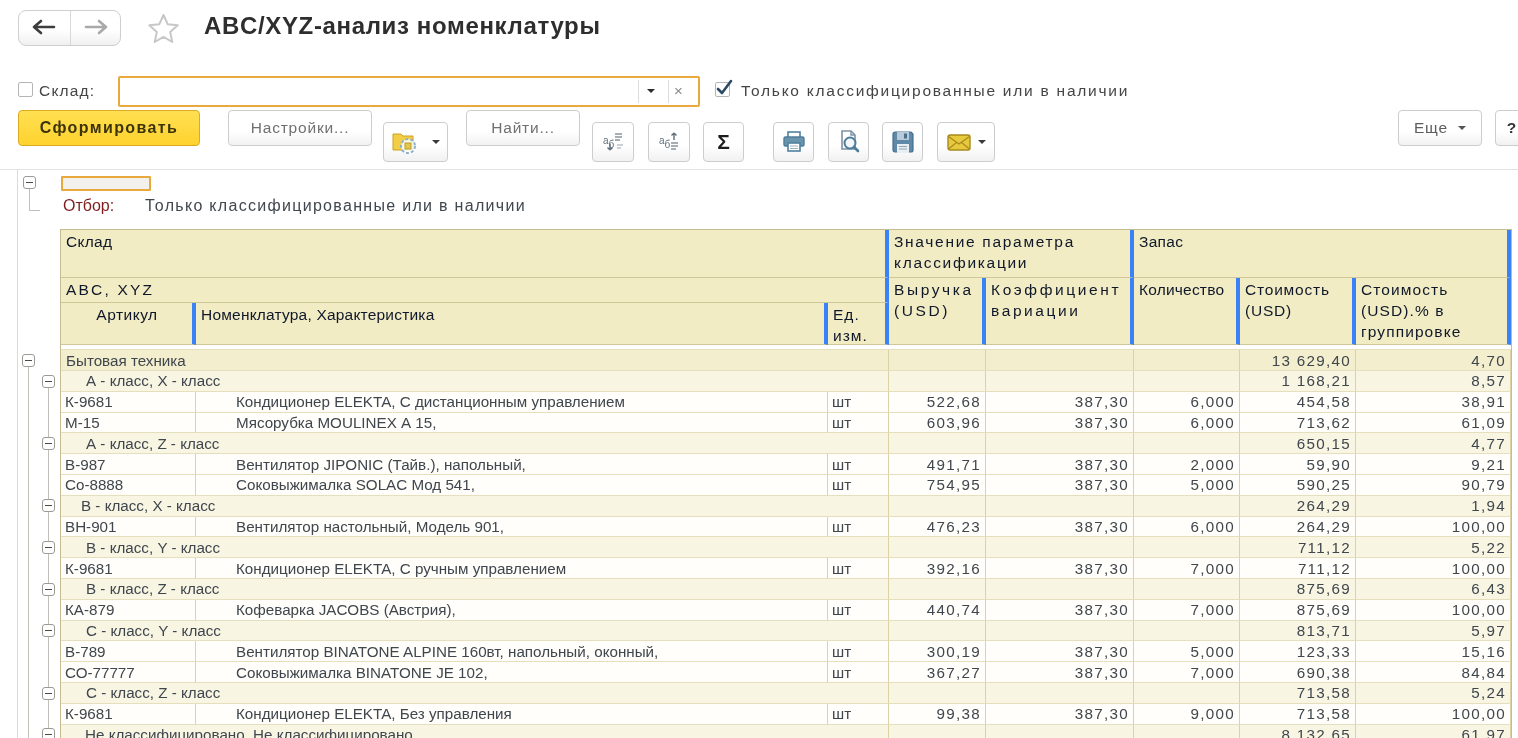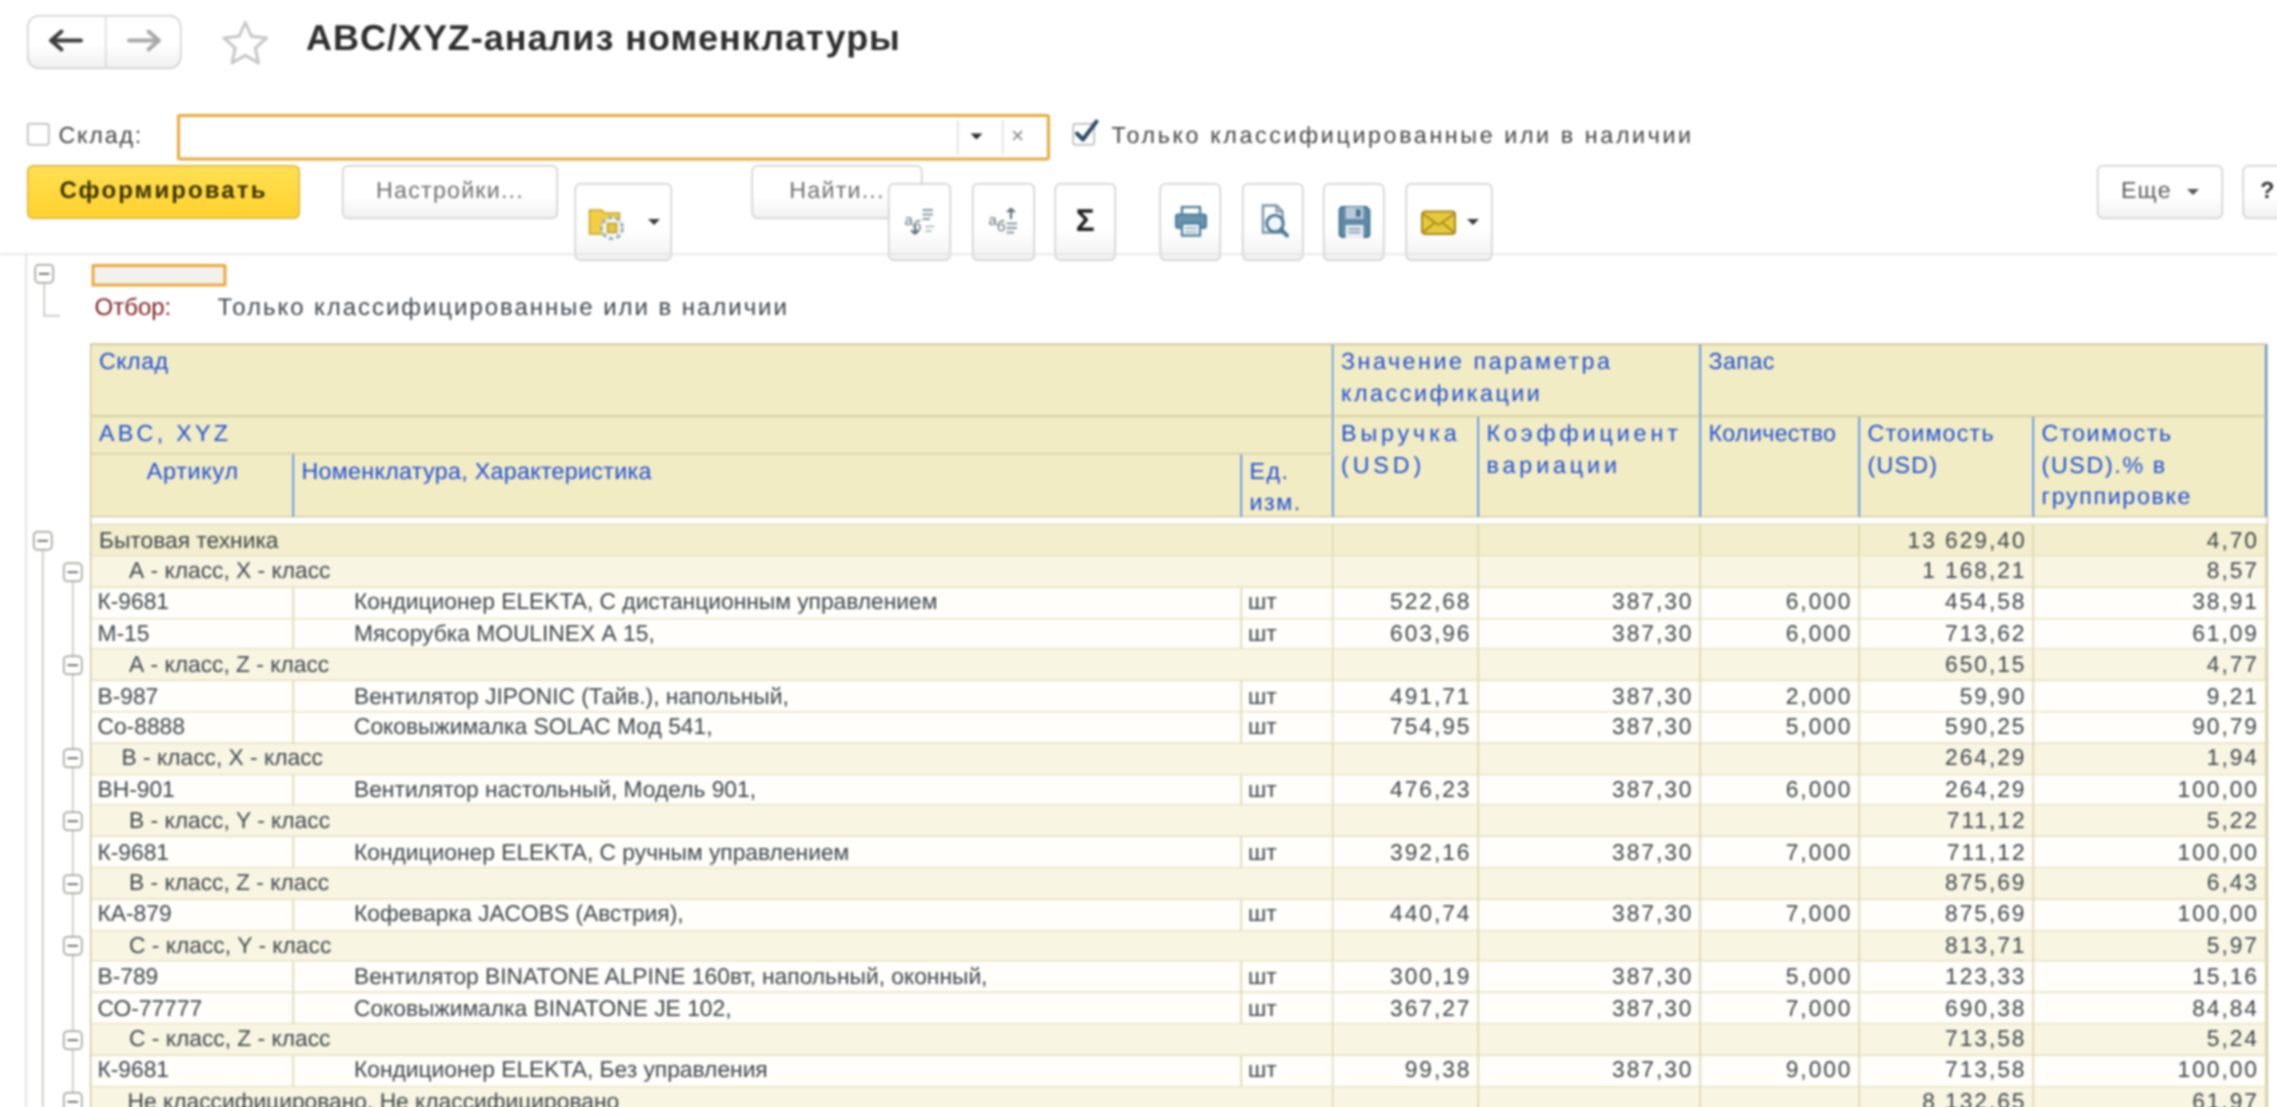--- a/index.html
+++ b/index.html
@@ -1,42 +1,42 @@
 <!DOCTYPE html>
 <html><head><meta charset="utf-8"><style>
 html,body{margin:0;padding:0;}
 body{width:1518px;height:738px;background:#fff;position:relative;overflow:hidden;
   font-family:"Liberation Sans",sans-serif;}
 #blurwrap{position:absolute;left:0;top:0;width:1518px;height:738px;filter:blur(0.55px);}
 .abs{position:absolute;}
 .btn{position:absolute;top:110px;height:36px;border:1px solid #cdcdcd;border-radius:4px;
   background:linear-gradient(#fff 60%,#f1f1f1);box-sizing:border-box;
   display:flex;align-items:center;justify-content:center;color:#707070;font-size:15.5px;letter-spacing:0.8px;}
-.ibtn{position:absolute;top:122px;height:52px;border:1px solid #cdcdcd;border-radius:4px;
+.ibtn{position:absolute;top:122px;height:40px;border:1px solid #cdcdcd;border-radius:4px;
   background:linear-gradient(#fff 60%,#f1f1f1);box-sizing:border-box;
   display:flex;align-items:center;justify-content:center;}
 .caret{display:inline-block;width:0;height:0;border-left:4px solid transparent;
   border-right:4px solid transparent;border-top:4px solid #3a3a3a;}
 .cb{position:absolute;width:15px;height:15px;border:1px solid #b5b5b5;border-radius:2px;
   background:#fff;box-sizing:border-box;}
 .treebox{position:absolute;width:13px;height:13px;border:1px solid #9b9b95;border-radius:3px;
   background:#fff;box-sizing:border-box;z-index:5;}
 .treebox:after{content:"";position:absolute;left:2px;right:2px;top:5px;height:1px;background:#4a4a4a;}
 .vline{position:absolute;width:1px;background:#c0c0ba;}
 .hline{position:absolute;height:1px;background:#c0c0ba;}
 #grid{position:absolute;left:60px;top:229px;width:1452px;border:1px solid #c6bc92;
   box-sizing:border-box;display:grid;
   grid-template-columns:135px 632px 61px 97px 148px 106px 116px 155px;
   grid-template-rows:48px 25px 42px 5px 21px repeat(18,20.8px);
   font-size:15.2px;color:#3f464d;}
 .c{box-sizing:border-box;border-right:1px solid #dbd3a8;border-bottom:1px solid #e5dfbd;
   padding:0 4px;display:flex;align-items:center;white-space:nowrap;overflow:hidden;}
-.hc{box-sizing:border-box;border-right:1px solid #3b82f6;border-bottom:1px solid #cfc69a;
+.hc{box-sizing:border-box;border-right:4px solid #3b82f6;border-bottom:1px solid #cfc69a;
   background:#f1ecc3;padding:1px 4px 0 5px;display:block;line-height:21px;font-size:15.5px;letter-spacing:1px;
-  white-space:normal;overflow:hidden;color:#1d4ed8;}
+  white-space:normal;overflow:hidden;color:#0f172a;}
 .gap{grid-column:1/9;background:#fff;border-bottom:1px solid #e5dfbd;}
 .g1{background:#f3eecd;}
 .g2{background:#f8f5e3;}
 .dw{background:#fffefa;}
 .num{justify-content:flex-end;letter-spacing:1.3px;}
 .lab{position:absolute;color:#454545;font-size:15.5px;letter-spacing:1.2px;}
 </style></head>
 <body>
 <div id="blurwrap">
 <div class="abs" style="left:18px;top:10px;width:103px;height:36px;border:1px solid #cfcfcf;border-radius:8px;background:linear-gradient(#fff 55%,#f0f0f0);box-sizing:border-box;"></div>
@@ -66,21 +66,21 @@
 <div class="btn" style="left:18px;width:182px;background:linear-gradient(#ffe052,#ffd22e);border-color:#dcab22;color:#3d3308;font-weight:bold;font-size:16px;letter-spacing:1.4px;">Сформировать</div>
 <div class="btn" style="left:228px;width:144px;">Настройки...</div>
 <div class="ibtn" style="left:383px;width:65px;">
       <svg width="34" height="24" viewBox="0 0 34 24">
         <path d="M1 4h8l2 2h10v14H1z" fill="#f3ce44" stroke="#c9a227" stroke-width="1"></path>
         <circle cx="16" cy="16" r="7" fill="#fff" fill-opacity="0.85" stroke="#8fb0c9" stroke-width="2" stroke-dasharray="3 2"></circle>
         <rect x="13" y="13" width="6" height="6" fill="#e4c84a" stroke="#b69b2e" stroke-width="1"></rect>
       </svg>
       <span class="caret" style="margin-left:6px;"></span>
     </div>
-<div class="btn" style="left:466px;width:114px;margin-left:35px;">Найти...</div>
+<div class="btn" style="left:466px;width:114px;">Найти...</div>
 <div class="ibtn" style="left:592px;width:42px;">
       <svg width="22" height="22" viewBox="0 0 22 22">
         <text x="1" y="13" font-size="10" fill="#5f6e7a" font-family="Liberation Sans">а<tspan dy="4">б</tspan></text>
         <path d="M13 3h7M13 6h7M13 9h5" stroke="#8a949c" stroke-width="1.4"></path>
         <path d="M8 13v6M8 19l-2.5-2.5M8 19l2.5-2.5" stroke="#5f6e7a" stroke-width="1.4" fill="none"></path>
         <path d="M15 14h6M15 17h4" stroke="#b9c1c7" stroke-width="1.4"></path>
       </svg>
     </div>
 <div class="ibtn" style="left:648px;width:42px;">
       <svg width="22" height="22" viewBox="0 0 22 22">

